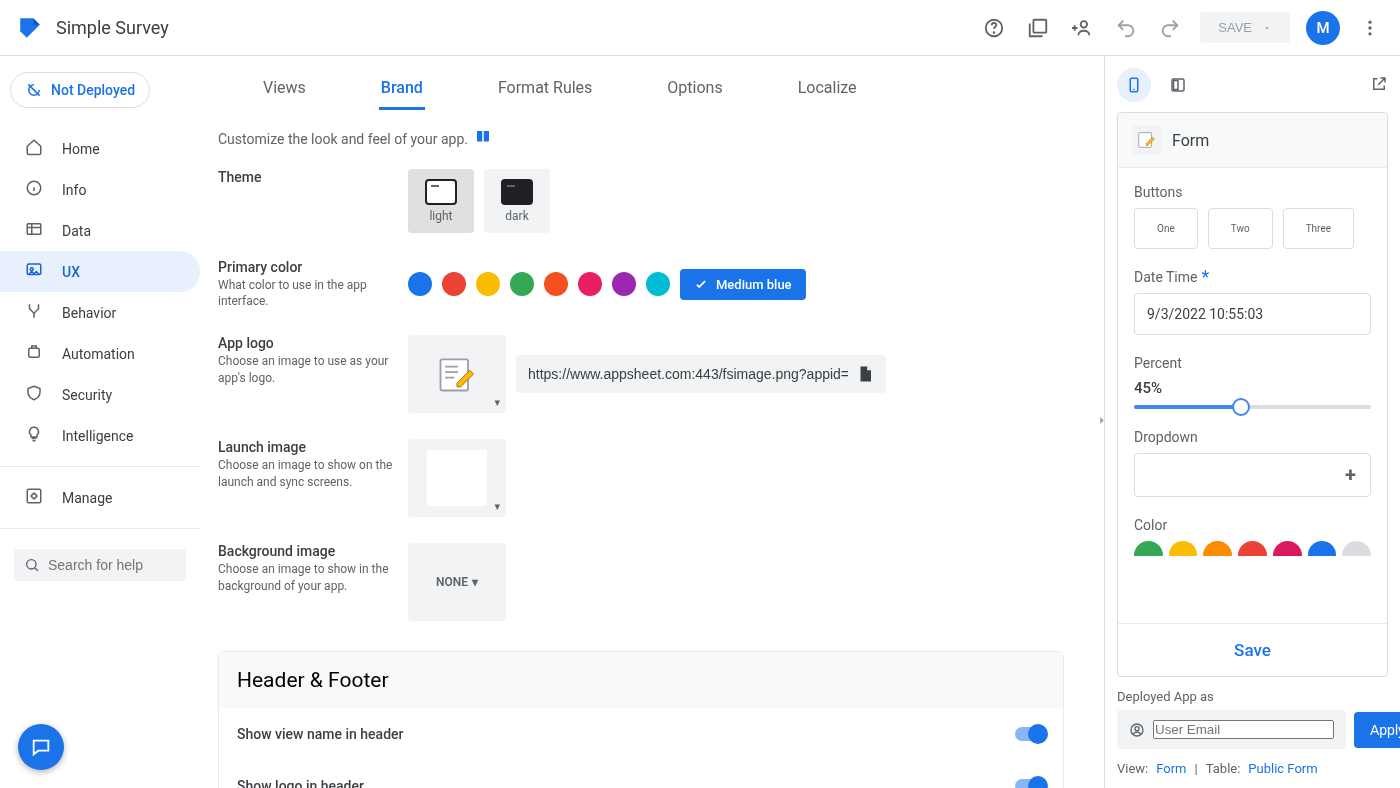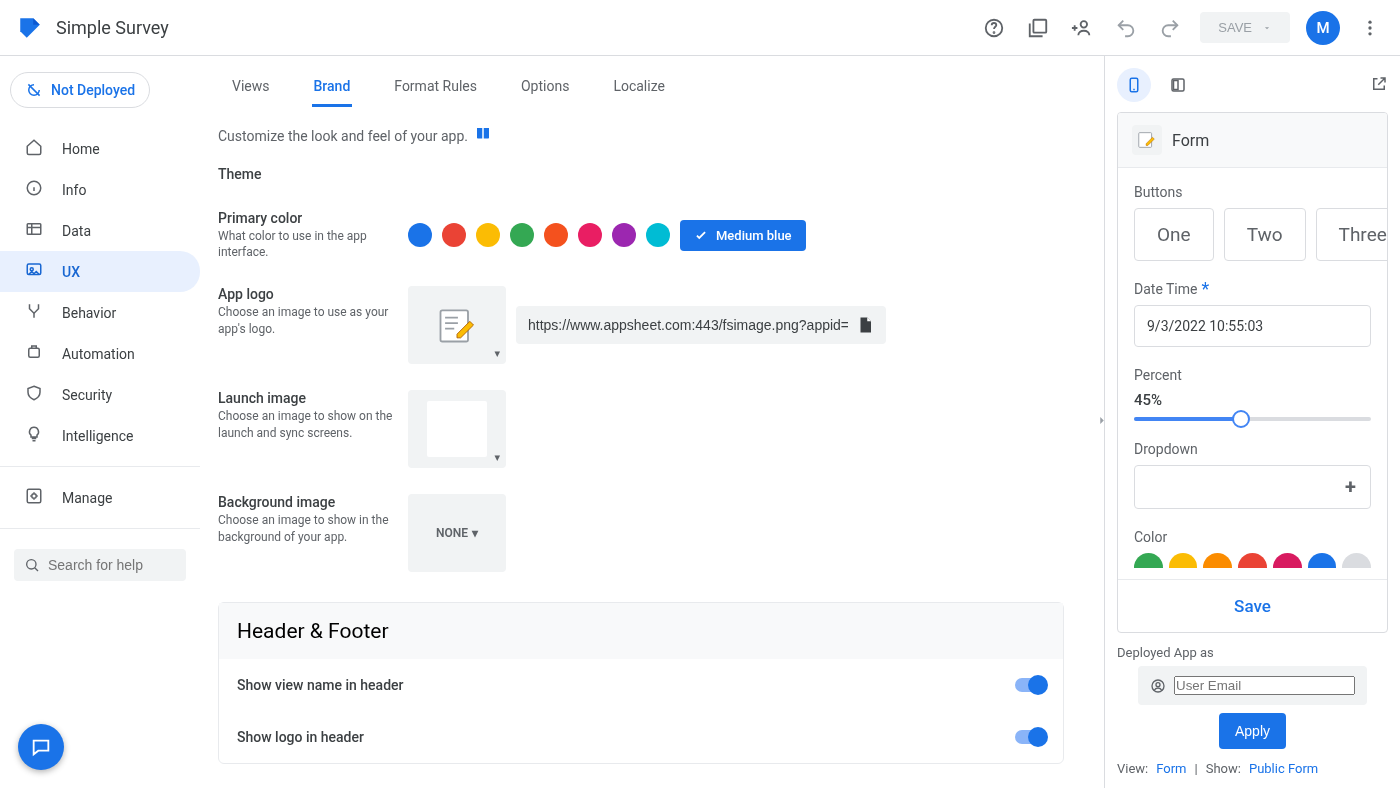--- a/index.html
+++ b/index.html
@@ -103,24 +103,25 @@
   display: flex; flex-direction: column;
   overflow: hidden;
   position: relative;
 }
 .tabs-row {
   display: flex; gap: 40px;
   padding: 12px 30px 0 30px;
 }
 .tab {
   padding: 10px 2px;
-  font-size: 14px;
+  font-size: 16px;
   color: #5f6368;
   cursor: pointer;
   border-bottom: 3px solid transparent;
+  margin-left: 31px;
 }
 .tab.active { color: #1a73e8; font-weight: 500; border-bottom-color: #1a73e8; }
 
 .center-scroll {
   flex: 1;
   overflow-y: auto;
   padding: 18px 40px 34px 18px;
 }
 .desc { color: #5f6368; font-size: 14px; display: flex; align-items: center; gap: 6px; margin-bottom: 20px; }
 .desc .book { color: #1a73e8; }
@@ -238,35 +239,35 @@
   display: flex; align-items: center; gap: 10px;
   border-bottom: 1px solid #e8eaed;
   font-size: 16px; color: #3c4043;
 }
 .phone-body {
   flex: 1; overflow-y:auto; padding: 16px;
 }
 .field-label { font-size: 14px; color: #5f6368; margin-bottom: 8px; display:flex; align-items:center; gap:4px;}
 .req { color:#1a73e8; font-size:18px; line-height:0.6; }
 .btn-group { display:flex; gap:10px; margin-bottom:20px; }
-.seg-btn { border:1px solid #dadce0; border-radius:4px; padding:14px 22px; font-size:19px; color:#5f6368; background:#fff; }
+.seg-btn { border:1px solid #dadce0; border-radius:4px; padding:14px 22px; font-size:10px; color:#5f6368; background:#fff; }
 .input-box { border:1px solid #dadce0; border-radius:4px; padding:12px 12px; font-size:14px; color:#3c4043; margin-bottom:20px; }
 .slider-wrap { margin-bottom:20px; }
 .slider-val { font-size:15px; color:#3c4043; font-weight:500; margin-bottom:2px;}
 .slider-track { height:4px; background:#dadce0; border-radius:2px; position:relative; margin-top:8px;}
 .slider-fill { position:absolute; left:0; top:0; height:100%; background:#4285f4; border-radius:2px; }
 .slider-thumb { position:absolute; top:-7px; width:18px; height:18px; border:2px solid #4285f4; background:#fff; border-radius:50%; transform:translateX(-50%); }
 .dropdown-box { border:1px solid #dadce0; border-radius:4px; height:44px; display:flex; align-items:center; justify-content:flex-end; padding:0 14px; margin-bottom:20px; font-size:20px; color:#5f6368;}
 .color-semis { display:flex; gap:6px; }
 .color-semi { width:30px; height:15px; border-radius:15px 15px 0 0; }
 .phone-footer { border-top:1px solid #e8eaed; padding:16px; text-align:center; }
 .save-link { color:#1a73e8; font-size:17px; font-weight:500; }
 
 .preview-as-label { font-size:13px; color:#5f6368; margin-bottom:6px; }
-.preview-as-row { display:flex; gap:8px; align-items:center; margin-bottom:12px;flex-direction:column; }
+.preview-as-row { display:flex; gap:8px; align-items:center; margin-bottom:12px; }
 .email-input { flex:1; background:#f1f3f4; border-radius:4px; padding:10px 12px; display:flex; align-items:center; gap:8px; color:#5f6368; font-size:14px;}
 .apply-btn { background:#1a73e8; color:#fff; border:none; border-radius:4px; padding:10px 16px; font-size:14px; font-weight:500; }
 .preview-meta { font-size:13px; color:#5f6368; display:flex; gap:8px; align-items:center;}
 .preview-meta .link { color:#1a73e8; }
 
 .chat-fab {
   position: fixed; left: 18px; bottom: 18px;
   width: 46px; height: 46px; border-radius: 50%;
   background:#1a73e8; color:#fff;
   display:flex; align-items:center; justify-content:center;
@@ -447,20 +448,30 @@
         <span class="book">
           <svg width="18" height="18" viewBox="0 0 24 24" fill="currentColor">
               <path d="M4 4h7v14H5a1 1 0 0 1-1-1zM20 4h-7v14h6a1 1 0 0 0 1-1z"></path>
             </svg>
         </span>
       </div>
 
       <div class="setting-row">
         <div class="setting-label">
           <div class="st">Theme</div>
+        </div>
+        <div class="setting-control">
+          <div class="theme-card selected">
+            <div class="theme-swatch light"></div>
+            <span>light</span>
+          </div>
+          <div class="theme-card">
+            <div class="theme-swatch dark"></div>
+            <span>dark</span>
+          </div>
         </div>
       </div>
 
       <div class="setting-row">
         <div class="setting-label">
           <div class="st">Primary color</div>
           <div class="sd">What color to use in the app interface.</div>
         </div>
         <div class="setting-control" id="color-dots">
             <div class="color-dot" style="background: rgb(26, 115, 232);"></div>
@@ -635,21 +646,21 @@
             <path d="M6 19c1.5-2.5 4-4 6-4s4.5 1.5 6 4"></path>
           </svg>
         <input placeholder="User Email" style="">
       </div>
       <button class="apply-btn">Apply</button>
     </div>
     <div class="preview-meta">
       <span>View:</span>
       <span class="link">Form</span>
       <span>|</span>
-      <span>Show:</span>
+      <span>Table:</span>
       <span class="link">Public Form</span>
     </div>
   </div>
 </div>
 
 <div class="chat-fab">
   <svg width="22" height="22" viewBox="0 0 24 24" fill="none" stroke="#fff" stroke-width="2">
       <path d="M4 5h16v11H9l-5 4z"></path>
     </svg>
 </div>

